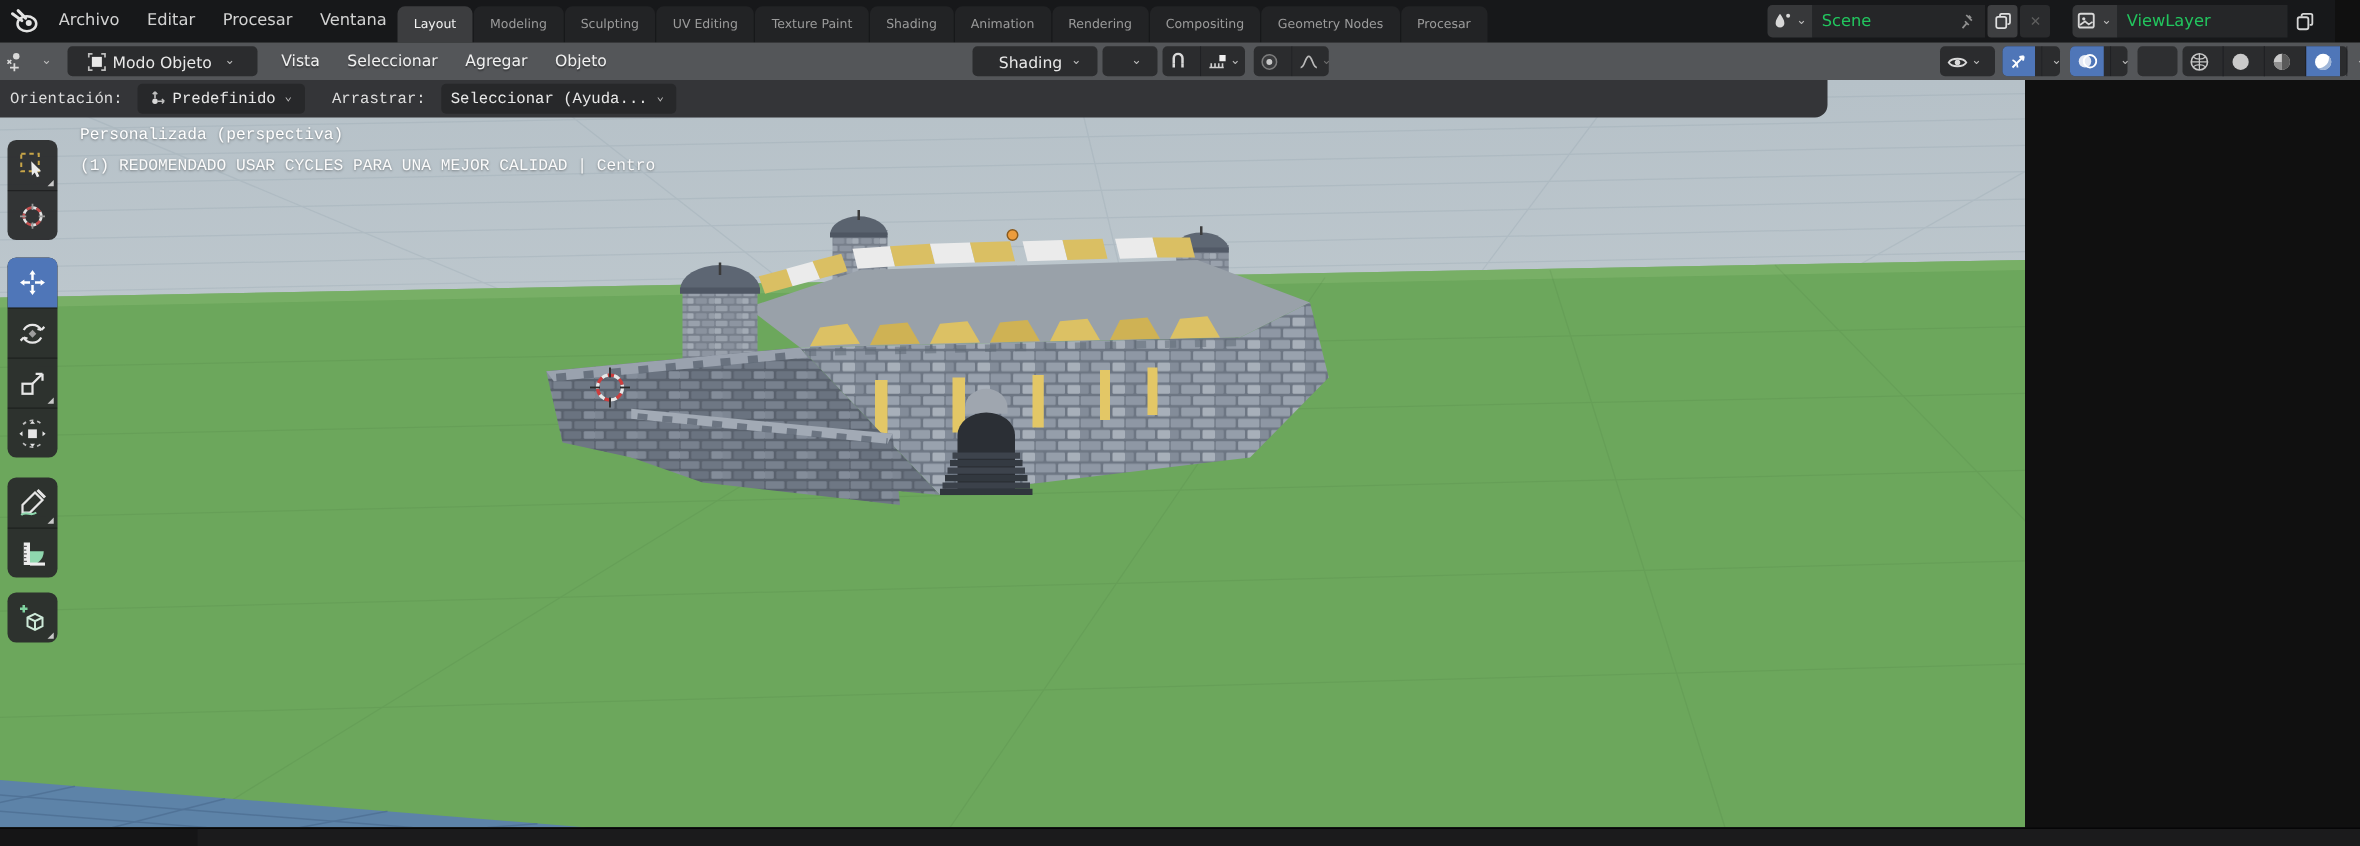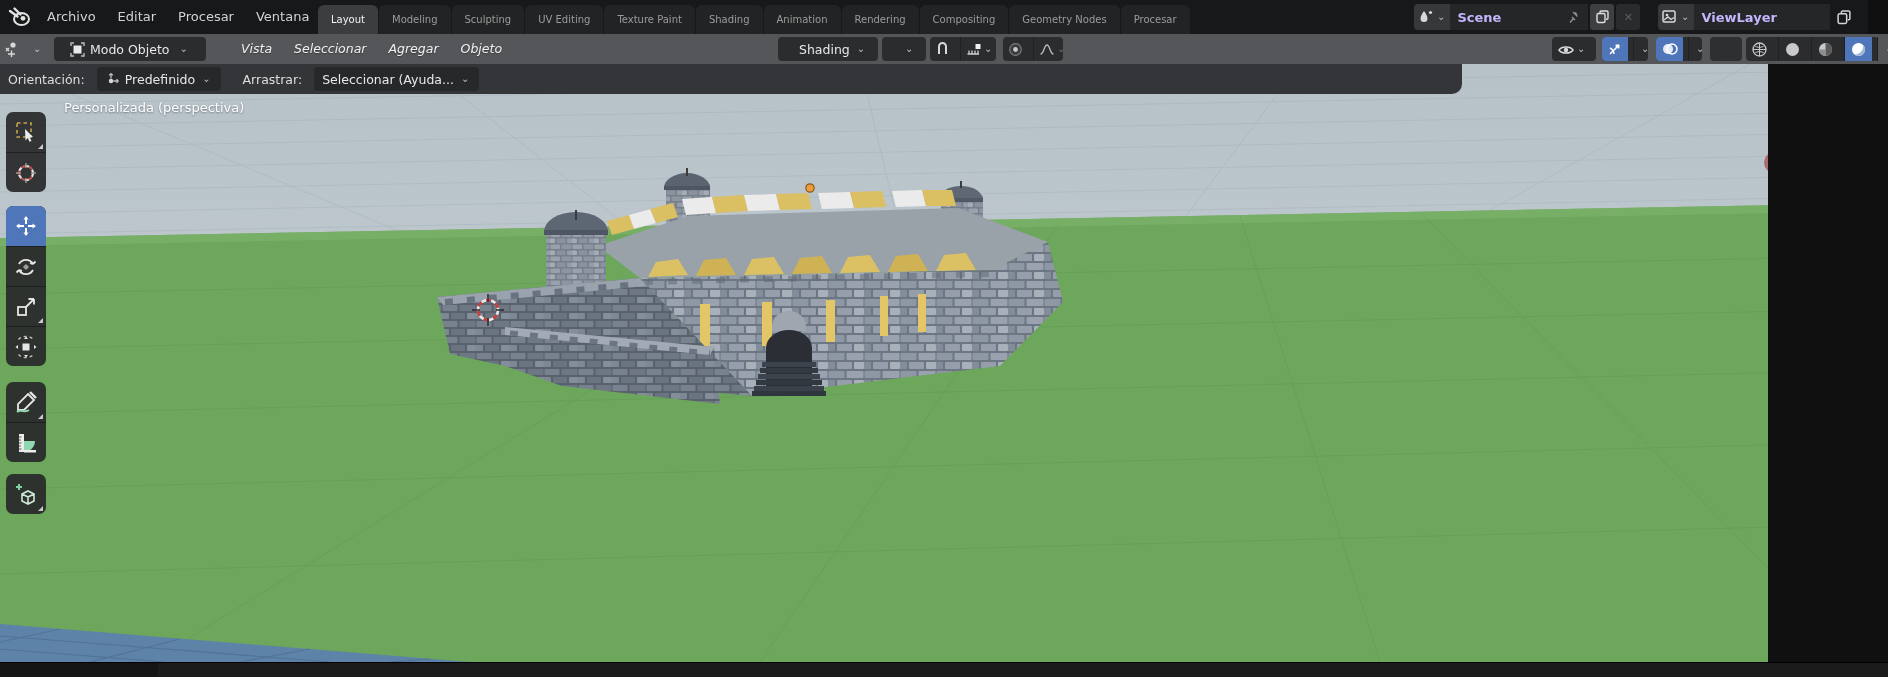--- a/index.html
+++ b/index.html
@@ -15,47 +15,47 @@
   .tabs { position:absolute; left:318px; top:5px; display:flex; gap:1px; }
   .tab { background:#222325; color:#9b9b9b; font-size:10px; line-height:29px; height:29px;
          padding:0 13px; border-radius:6px 6px 0 0; white-space:nowrap; }
   .tab.active { background:#3c3d3f; color:#f2f2f2; }
 
   .idblock { position:absolute; top:4px; height:26px; display:flex; align-items:stretch; }
   .scene-block { left:1414px; }
   .vl-block { left:1658px; }
   .browse-btn { background:#37383a; border-radius:4px 0 0 4px; display:flex; align-items:center; padding:0 3px; }
   .name-field { background:#252628; display:flex; align-items:center; padding:0 7px; }
-  .name-field .nm { color:#c4b5fd; font-size:13px;font-weight:bold; }
+  .name-field .nm { color:#22c55e; font-size:13px; }
   .mini-btn { display:flex; align-items:center; justify-content:center; margin-left:2px;
               width:24px; background:#3e3f41; border-radius:3px; }
   .mini-btn.flat { background:transparent; }
   .mini-btn.dim { background:#2a2b2d; color:#5e5e5e; font-size:11px; }
   .chev { color:#bdbdbd; font-size:10px; line-height:1; padding:0 2px; }
   .chev.dim { color:#6f6f6f; }
   .scene-block .name-field { width:138px; justify-content:space-between; }
   .vl-block .name-field { width:136px; }
 
   
   .vph { position:absolute; left:0; top:34px; width:1888px; height:30px; background:#545659; }
   .pill { position:absolute; top:3px; height:24px; background:#2b2c2e; border-radius:4px;
           display:flex; align-items:center; padding:0 16px; gap:5px; }
   .pill .lbl { color:#e8e8e8; font-size:12.5px; white-space:nowrap; }
-  .menus2 { position:absolute; left:230px; top:0; height:42px; display:flex;font-style:italic; }
+  .menus2 { position:absolute; left:214px; top:0; height:42px; display:flex; }
   .menus2 span { color:#f0f0f0; font-size:12.5px; line-height:30px; padding:0 11px;
                  text-shadow:0 1px 1px rgba(0,0,0,.3); }
   .seg { display:flex; align-items:center; align-self:stretch; padding:0 5px; }
   .seg + .seg { border-left:1px solid #202124; }
   .seg.on { background:#4f76b8; }
   .seg:first-child { border-radius:4px 0 0 4px; }
   .seg:last-child { border-radius:0 4px 4px 0; }
   .pill.nopad { padding:0; }
 
   
-  .viewport { position:absolute; left:0; top:64px; width:1768px; height:598px; overflow:hidden; }
+  .viewport { position:absolute; left:0; top:64px; width:1620px; height:598px; overflow:hidden;font-family:Liberation Mono, monospace; }
   .scene-svg { position:absolute; left:0; top:0; }
 
   .toolbar3 { position:absolute; left:0; top:0; width:1462px; height:30px; background:#343538;
               border-radius:0 0 10px 0; display:flex; align-items:center; }
   .toolbar3 .tslabel { color:#dedede; font-size:12.5px; padding:0 8px; white-space:nowrap; }
   .tpill { height:24px; background:#27282a; border-radius:4px; display:flex; align-items:center;
            padding:0 8px; gap:5px; margin:0 4px; }
   .tpill .lbl { color:#e8e8e8; font-size:12.5px; white-space:nowrap; }
   .options-pill { position:absolute; left:1772px; top:2px; width:108px; height:26px; background:#313234;
            border-radius:5px; display:flex; align-items:center; justify-content:center; gap:6px; }
@@ -500,20 +500,21 @@
         <span class="chev">⌄</span>
       </div>
     </div>
 
     <div class="options-pill">
       <span class="lbl">Opciones</span>
       <span class="chev">⌄</span>
     </div>
 
     <div class="vtext l1">Personalizada (perspectiva)</div>
+    <div class="vtext l2">(1) REDOMENDADO USAR CYCLES PARA UNA MEJOR CALIDAD | Centro</div>
 
     <div class="tgroup" style="top:48px;">
       <div class="tbtn has-sub">
         <svg class="ic" width="24" height="24" viewBox="0 0 24 24">
           <rect x="3" y="3" width="14" height="14" fill="none" stroke="#c8a548" stroke-width="1.6" stroke-dasharray="3.5 3"></rect>
           <path d="M11,9 L19,17 L15.7,17.2 L17.5,21 L15.5,21.8 L13.8,18 L11.5,20.4 Z" fill="#ececec"></path>
         </svg>
       </div>
       <div class="tbtn">
         <svg class="ic" width="24" height="24" viewBox="0 0 24 24">

